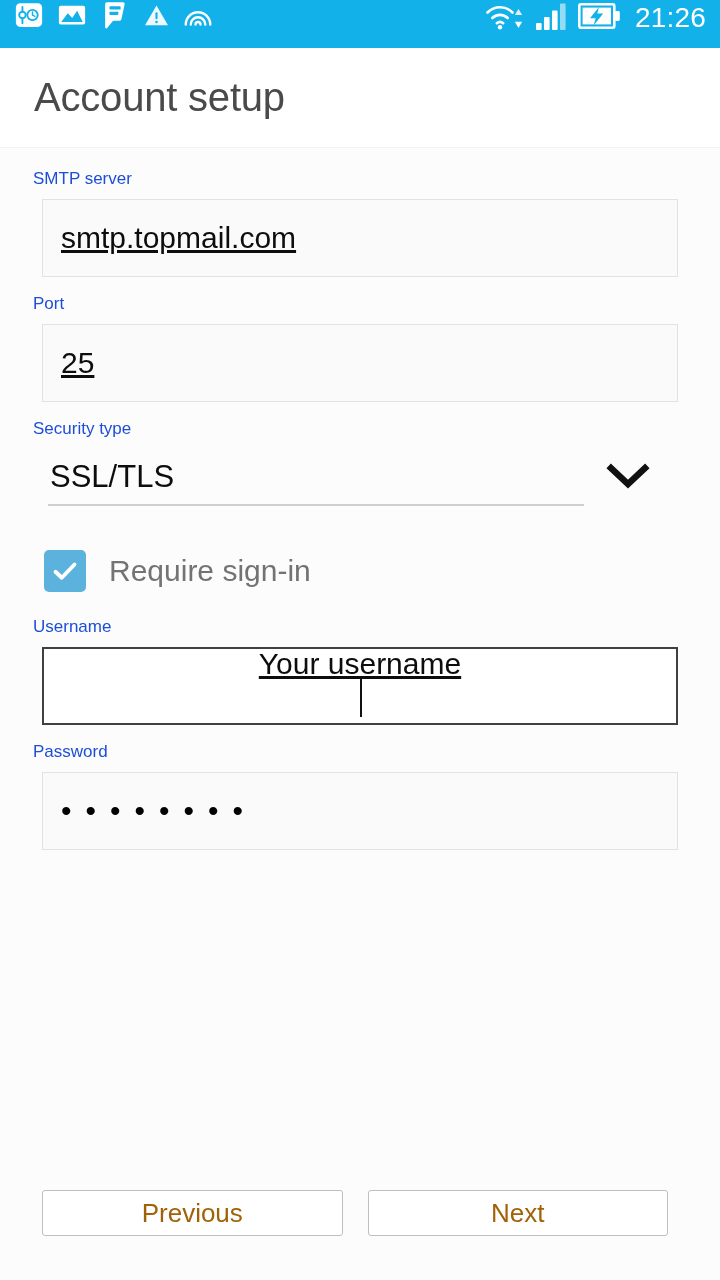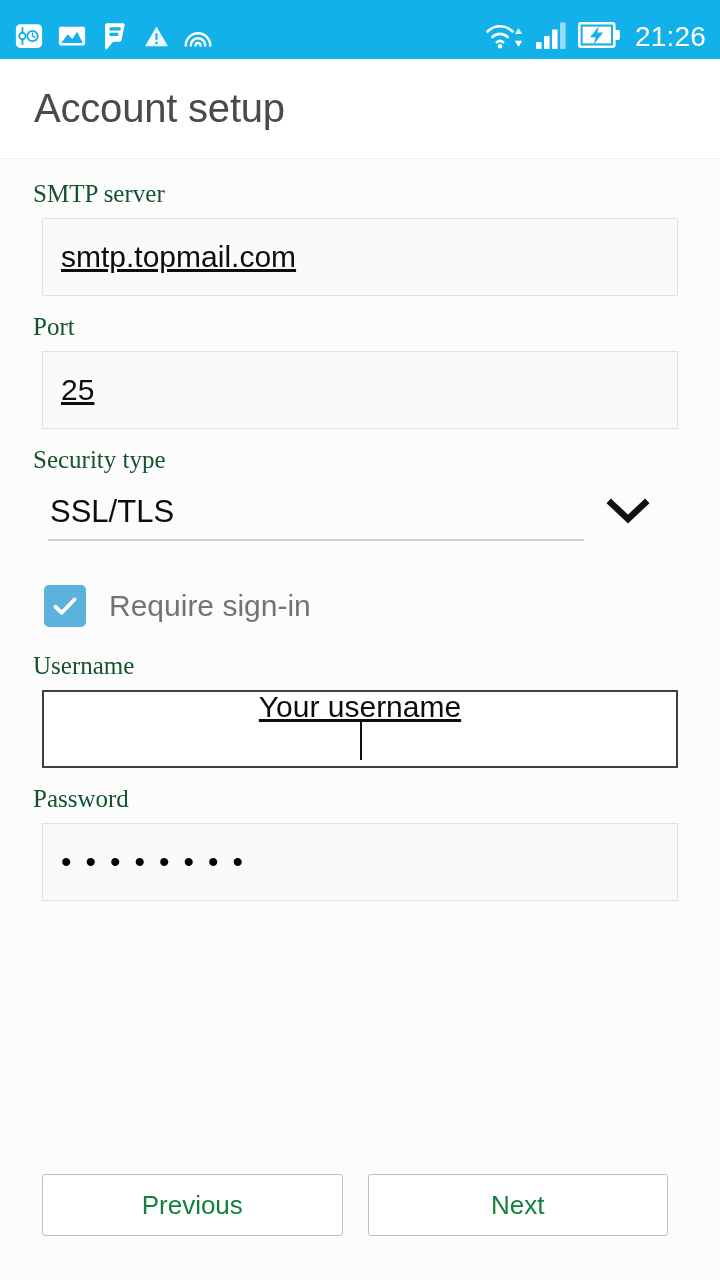--- a/index.html
+++ b/index.html
@@ -20,24 +20,24 @@
     position: relative;
     width: 720px;
     height: 1280px;
     background: #fcfcfc;
     display: flex;
     flex-direction: column;
   }
 
   
   .status-bar {
-    height: 59px;
+    height: 48px;
     background: #13B1EA;
     display: flex;
-    align-items: flex-end;
+    align-items: flex-start;
     padding: 0 14px 4px 14px;
     flex: 0 0 auto;
   }
 
   .status-left {
     display: flex;
     align-items: center;
     gap: 13px;
   }
 
@@ -81,26 +81,25 @@
   .content {
     flex: 1 1 auto;
     background: #fcfcfc;
     padding: 22px 42px 0 32px;
     position: relative;
     display: flex;
     flex-direction: column;
   }
 
   .field-label {
-    font-size: 25px;
-    color: #14532d;
+    font-size: 17px;
+    color: #1d4ed8;
     line-height: 1;
     margin-bottom: 12px;
     margin-left: 1px;
-    font-family: Liberation Serif, serif;
   }
 
   .text-box {
     height: 78px;
     background: #fafafa;
     border: 1px solid #e2e2e2;
     display: flex;
     align-items: center;
     padding: 0 18px;
     margin-left: 10px;
@@ -197,27 +196,27 @@
 
   
   .button-row {
     display: flex;
     gap: 25px;
     padding: 0 10px 44px 10px;
   }
 
   .btn {
     flex: 1 1 0;
-    height: 62px;
+    height: 46px;
     background: #ffffff;
     border: 1px solid #bfbfbf;
     border-radius: 3px;
     font-family: "Liberation Sans", sans-serif;
     font-size: 26px;
-    color: #15803d;
+    color: #a16207;
     display: flex;
     align-items: center;
     justify-content: center;
     cursor: pointer;
   }
 </style>
 </head>
 <body>
 
 <div class="device">

